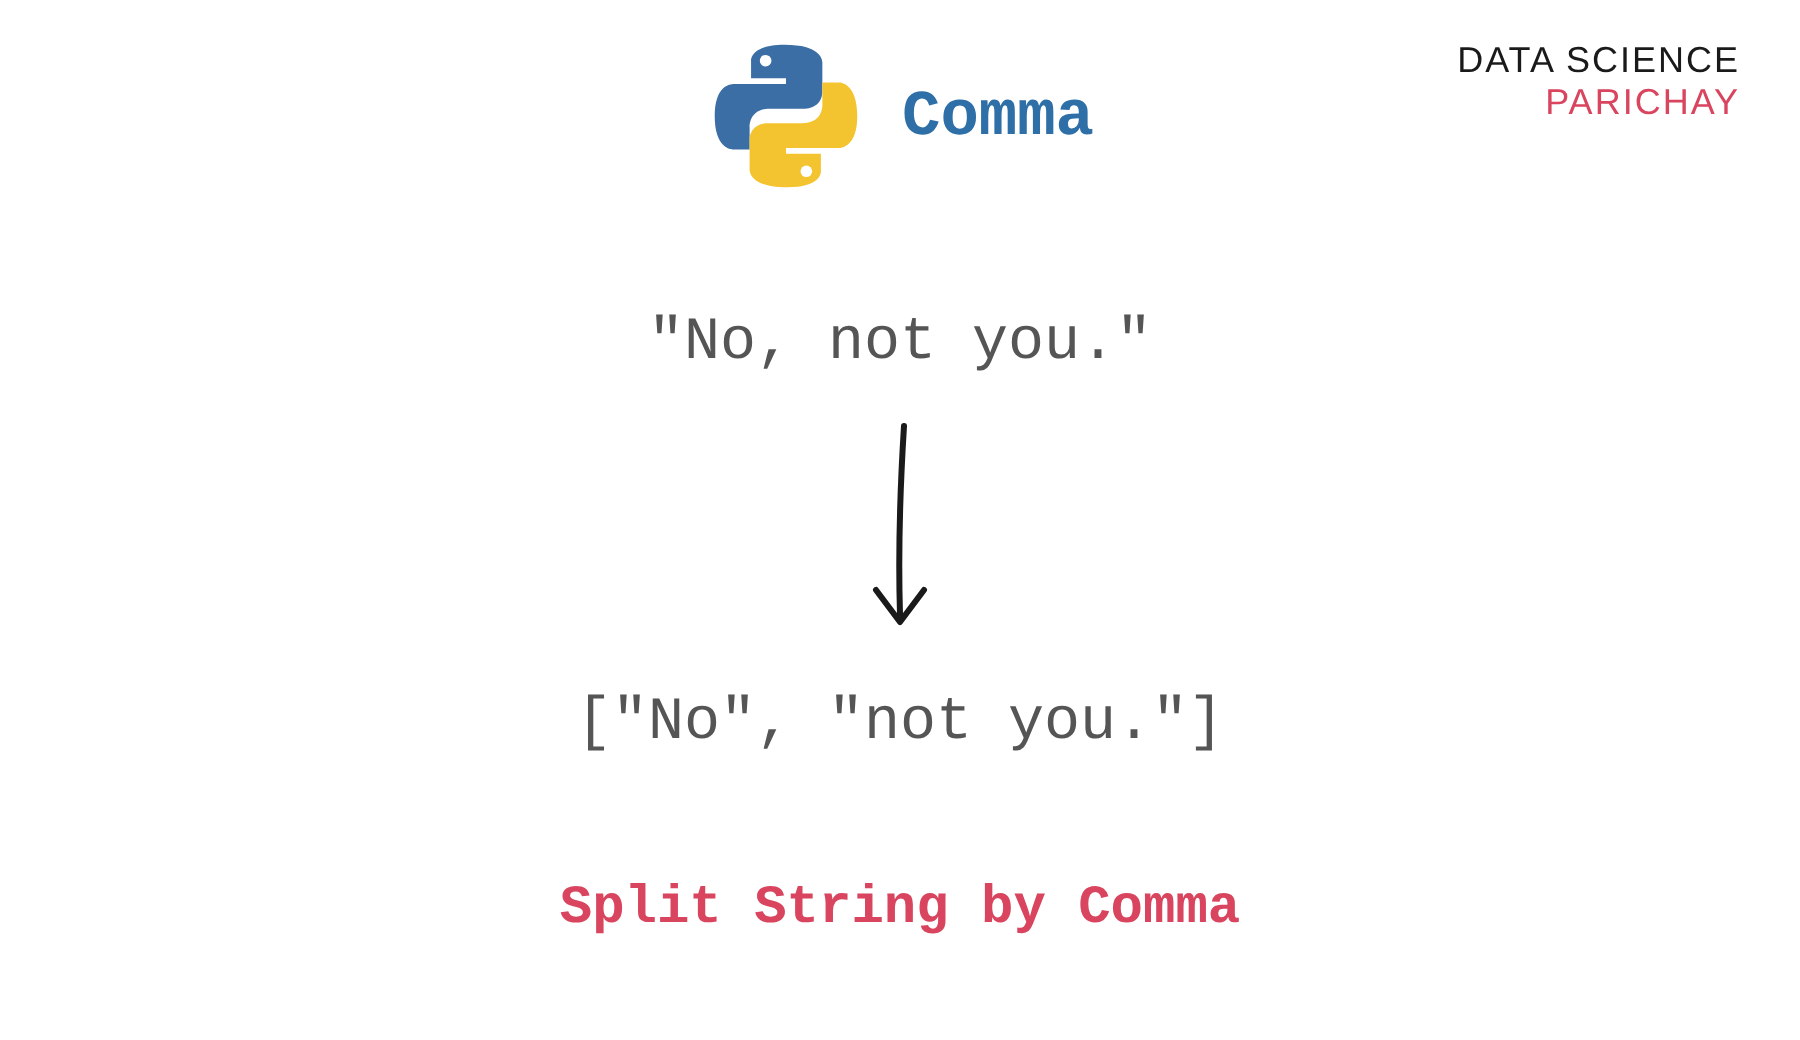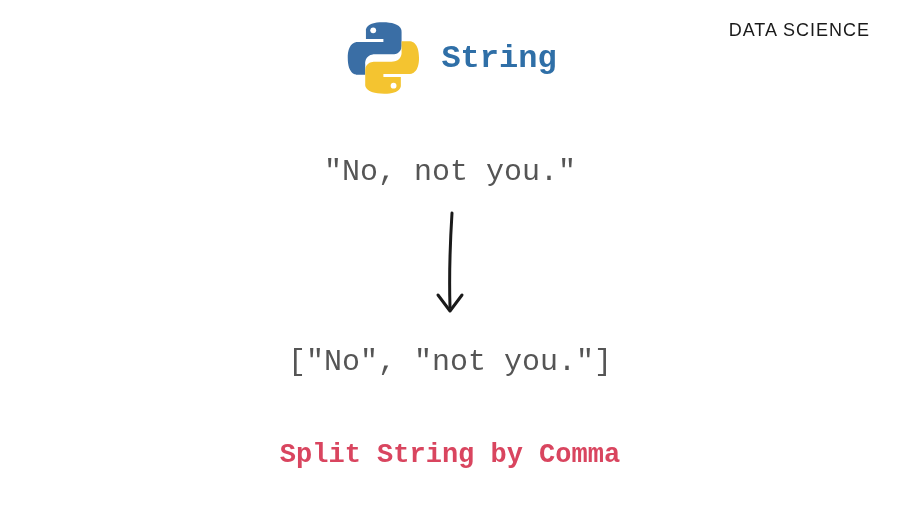--- a/index.html
+++ b/index.html
@@ -86,20 +86,21 @@
       font-size: 27px;
       font-weight: 700;
       font-family: 'Consolas', 'Monaco', 'Courier New', monospace;
     }
   </style>
 </head>
 <body>
 
 <div class="brand">
   <div class="brand-line1">DATA SCIENCE</div>
+  <div class="brand-line2">PARICHAY</div>
 </div>
 
 <div class="header">
   <div class="logo">
     <svg viewBox="0 0 110 110" width="80" height="80">
 
       <path d="M 54 6 
                C 30 6 31 17 31 17 
                L 31 29 
                L 55 29 
@@ -127,21 +128,21 @@
                L 80 32 
                L 80 47 
                C 80 47 81 60 66 60 
                L 42 60 
                C 42 60 30 60 30 72 
                L 30 91 
                C 30 91 28 104 56 104 Z" fill="#f4c430"></path>
       <circle cx="69" cy="93" r="4" fill="#ffffff"></circle>
     </svg>
   </div>
-  <div class="title">String</div>
+  <div class="title">Comma</div>
 </div>
 
 <div class="input-string">"No, not you."</div>
 
 <div class="arrow">
   <svg viewBox="0 0 60 120" width="60" height="120">
     <path d="M 32 8 C 30 40 29 70 30 102" stroke="#1a1a1a" stroke-width="3" fill="none" stroke-linecap="round"></path>
     <path d="M 18 90 L 30 106 L 42 90" stroke="#1a1a1a" stroke-width="3" fill="none" stroke-linecap="round" stroke-linejoin="round"></path>
   </svg>
 </div>

